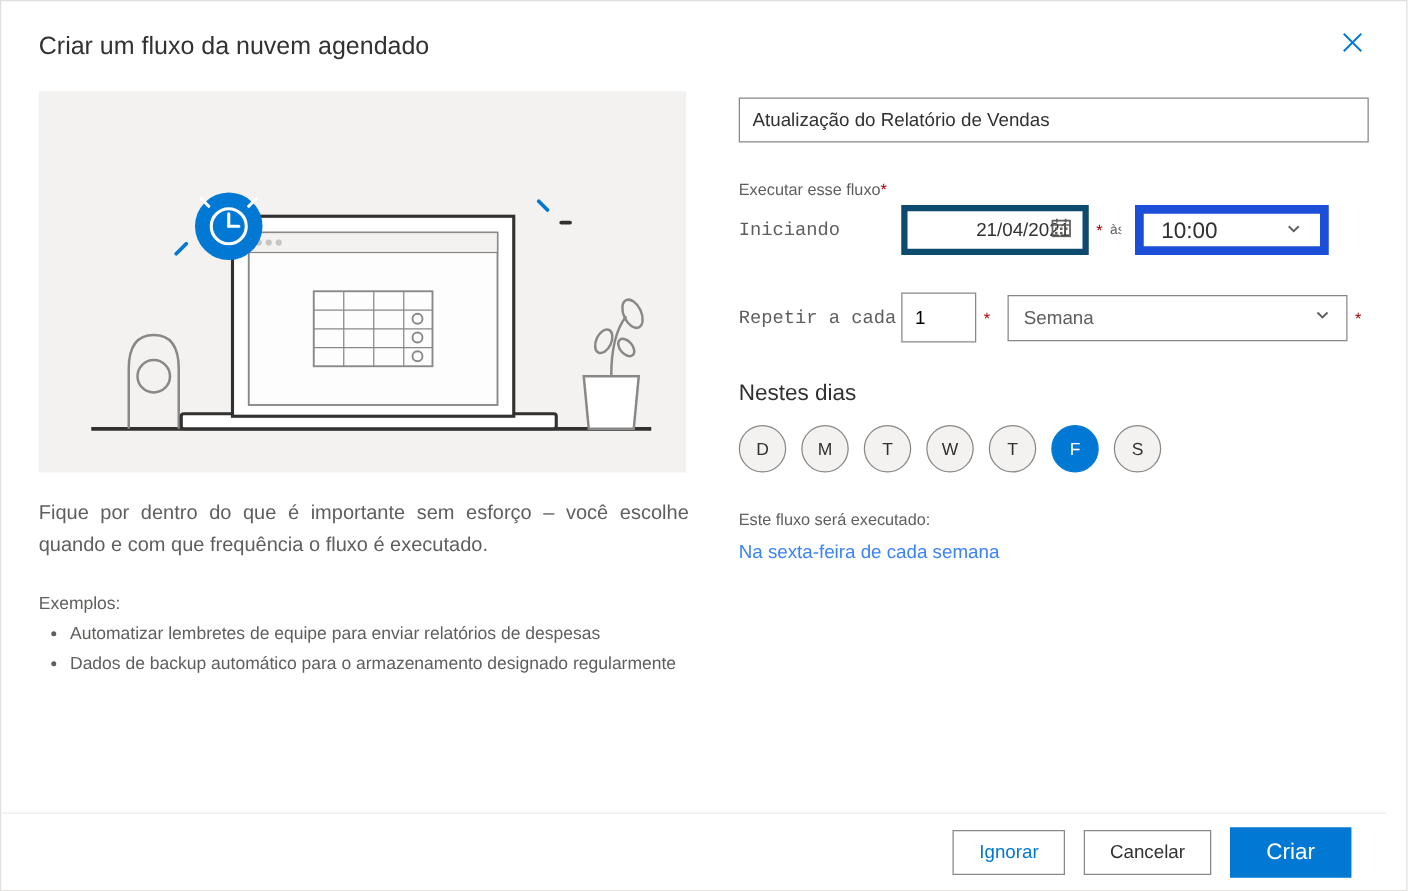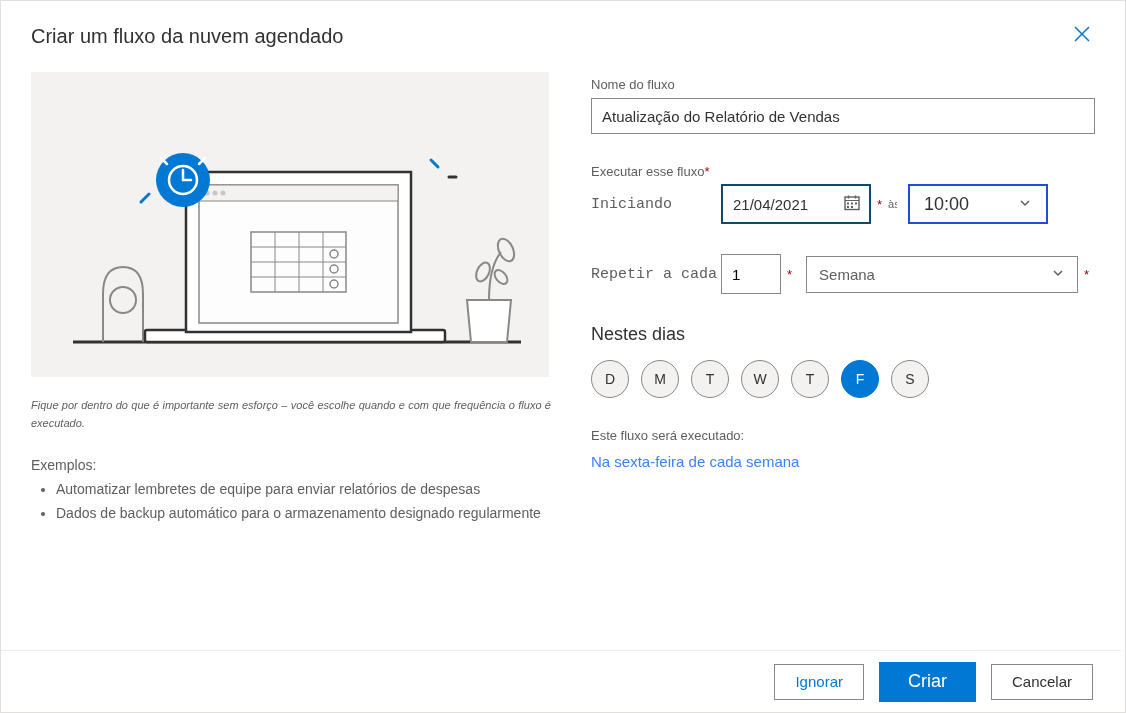--- a/index.html
+++ b/index.html
@@ -49,25 +49,24 @@
       margin-top: 10px;
       margin-bottom: 20px;
       position: relative;
       display: flex;
       align-items: flex-end;
       justify-content: center;
       overflow: hidden;
     }
     .description {
       color: #605e5c;
-      font-size: 11px;
+      font-size: 16px;
       line-height: 1.6;
       text-align: justify;
       margin-bottom: 25px;
-      font-style: italic;
     }
     .examples-label {
       color: #605e5c;
       font-size: 14px;
       margin-bottom: 5px;
     }
     .examples-list {
       list-style: disc;
       padding-left: 25px;
       color: #605e5c;
@@ -103,33 +102,34 @@
     .form-row {
       display: flex;
       align-items: center;
       margin-bottom: 30px;
     }
     .row-label { width: 130px; font-size: 15px; color: #605e5c; font-family: Liberation Mono, monospace; }
     .date-input-wrap {
       position: relative;
       width: 150px;
       height: 40px;
-      border: 2px solid #0c4a6e;
+      border: 5px solid #0c4a6e;
       display: flex;
       align-items: center;
       padding: 0 10px;
       font-size: 15px;
+      justify-content: flex-end;
     }
     .date-input-wrap .cal-icon { position: absolute; right: 8px; top: 50%; transform: translateY(-50%); }
     .req-marker { color: #a80000; margin: 0 6px; font-size: 13px; }
     .at-label { font-size: 11px; color: #605e5c; margin: 0 3px 0 0px; white-space: nowrap; overflow: hidden; width: 9px;}
     .time-select {
-      width: 140px;
+      width: 155px;
       height: 40px;
-      border: 2px solid #1d4ed8;
+      border: 7px solid #1d4ed8;
       display: flex;
       align-items: center;
       justify-content: space-between;
       padding: 0 14px;
       font-size: 18px;
       cursor: pointer;
       margin-left: 8px;
     }
     .num-input {
       width: 60px;
@@ -180,21 +180,21 @@
       color: #fff;
     }
 
     .summary-label { font-size: 13px; color: #605e5c; margin-top: 30px; margin-bottom: 10px; }
     .summary-text { font-size: 15px; color: #3b82f6; }
 
     .dialog-footer {
       position: absolute;
       bottom: 0;
       left: 0;
-      right: 4px;
+      right: 16px;
       height: 62px;
       border-top: 1px solid #edebe9;
       display: flex;
       justify-content: flex-end;
       align-items: center;
       padding: 0 28px;
       gap: 15px;
     }
     .btn {
       height: 36px;
@@ -281,21 +281,20 @@
     <p class="description">Fique por dentro do que é importante sem esforço – você escolhe quando e com que frequência o fluxo é executado.</p>
     <div class="examples-label">Exemplos:</div>
     <ul class="examples-list">
       <li>Automatizar lembretes de equipe para enviar relatórios de despesas</li>
       <li>Dados de backup automático para o armazenamento designado regularmente</li>
     </ul>
   </div>
 
   <div class="right-col">
     <div class="section">
-      <label class="field-label">Nome do fluxo</label>
       <input type="text" class="text-input" value="Atualização do Relatório de Vendas" style="">
     </div>
 
     <div class="section-heading">
       <span>Executar esse fluxo</span><span class="req">*</span>
     </div>
 
     <div class="form-row">
       <div class="row-label">Iniciando</div>
       <div class="date-input-wrap">
@@ -352,15 +351,15 @@
         <button class="day-circle">S</button>
       </div>
 
     <div class="summary-label">Este fluxo será executado:</div>
     <div class="summary-text">Na sexta-feira de cada semana</div>
   </div>
 </div>
 
 <div class="dialog-footer">
   <button class="btn btn-link">Ignorar</button>
+  <button class="btn btn-secondary">Cancelar</button>
   <button class="btn btn-primary">Criar</button>
-  <button class="btn btn-secondary">Cancelar</button>
 </div>
 
 </body></html>

